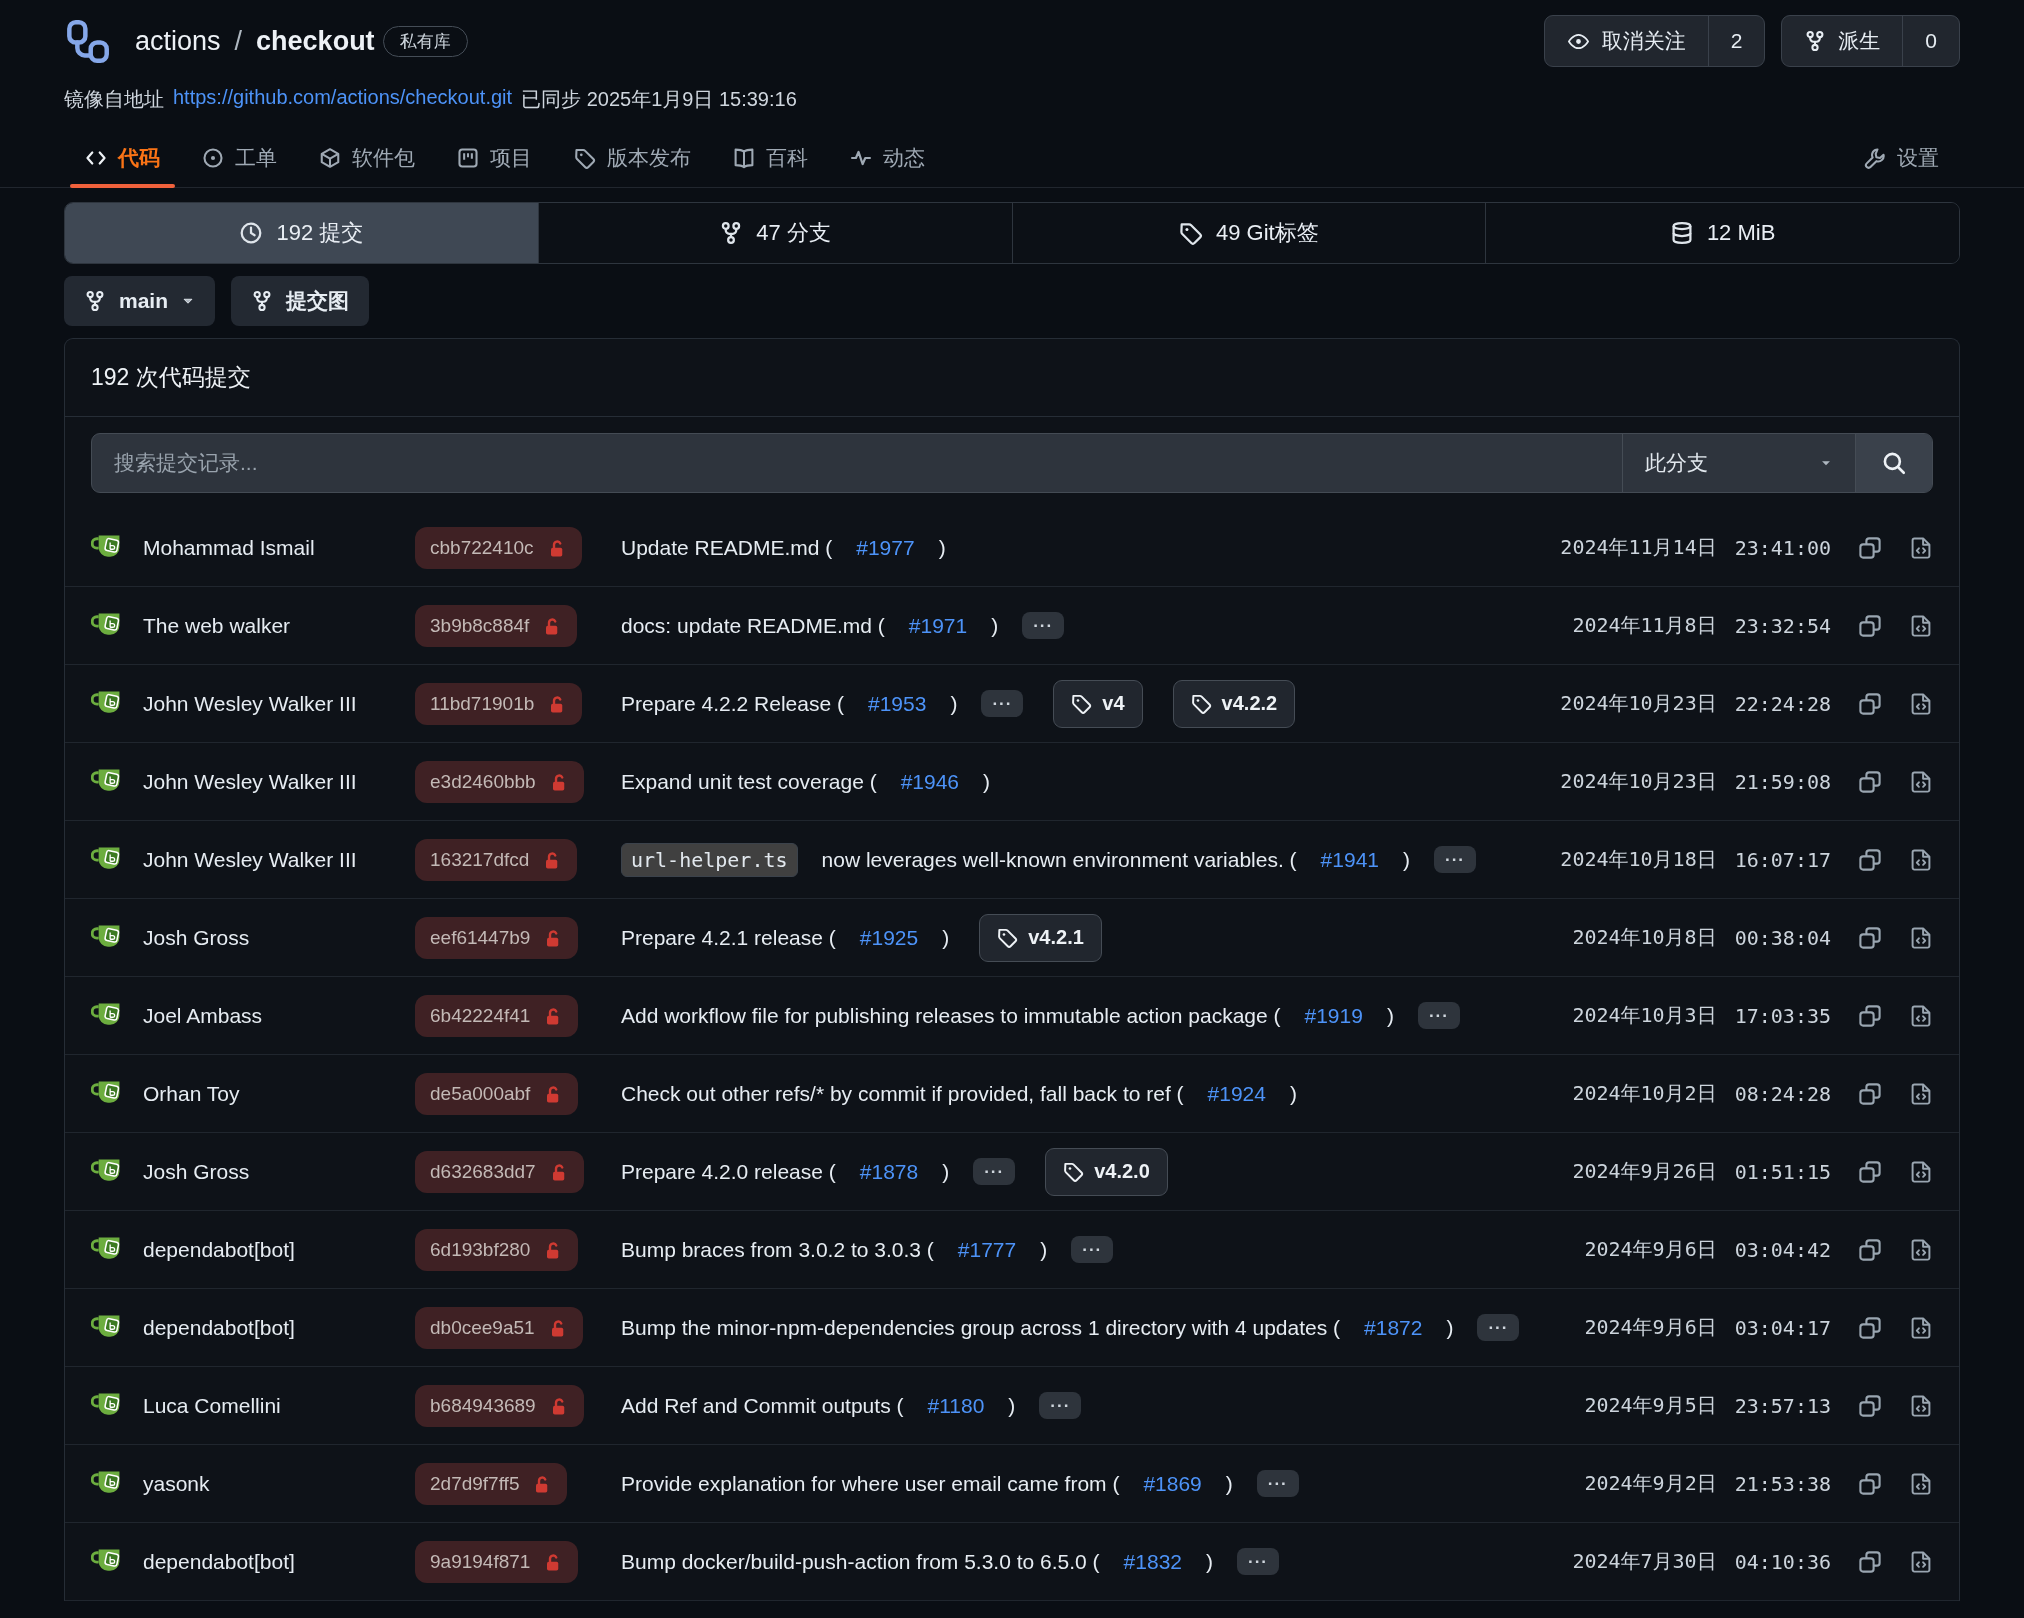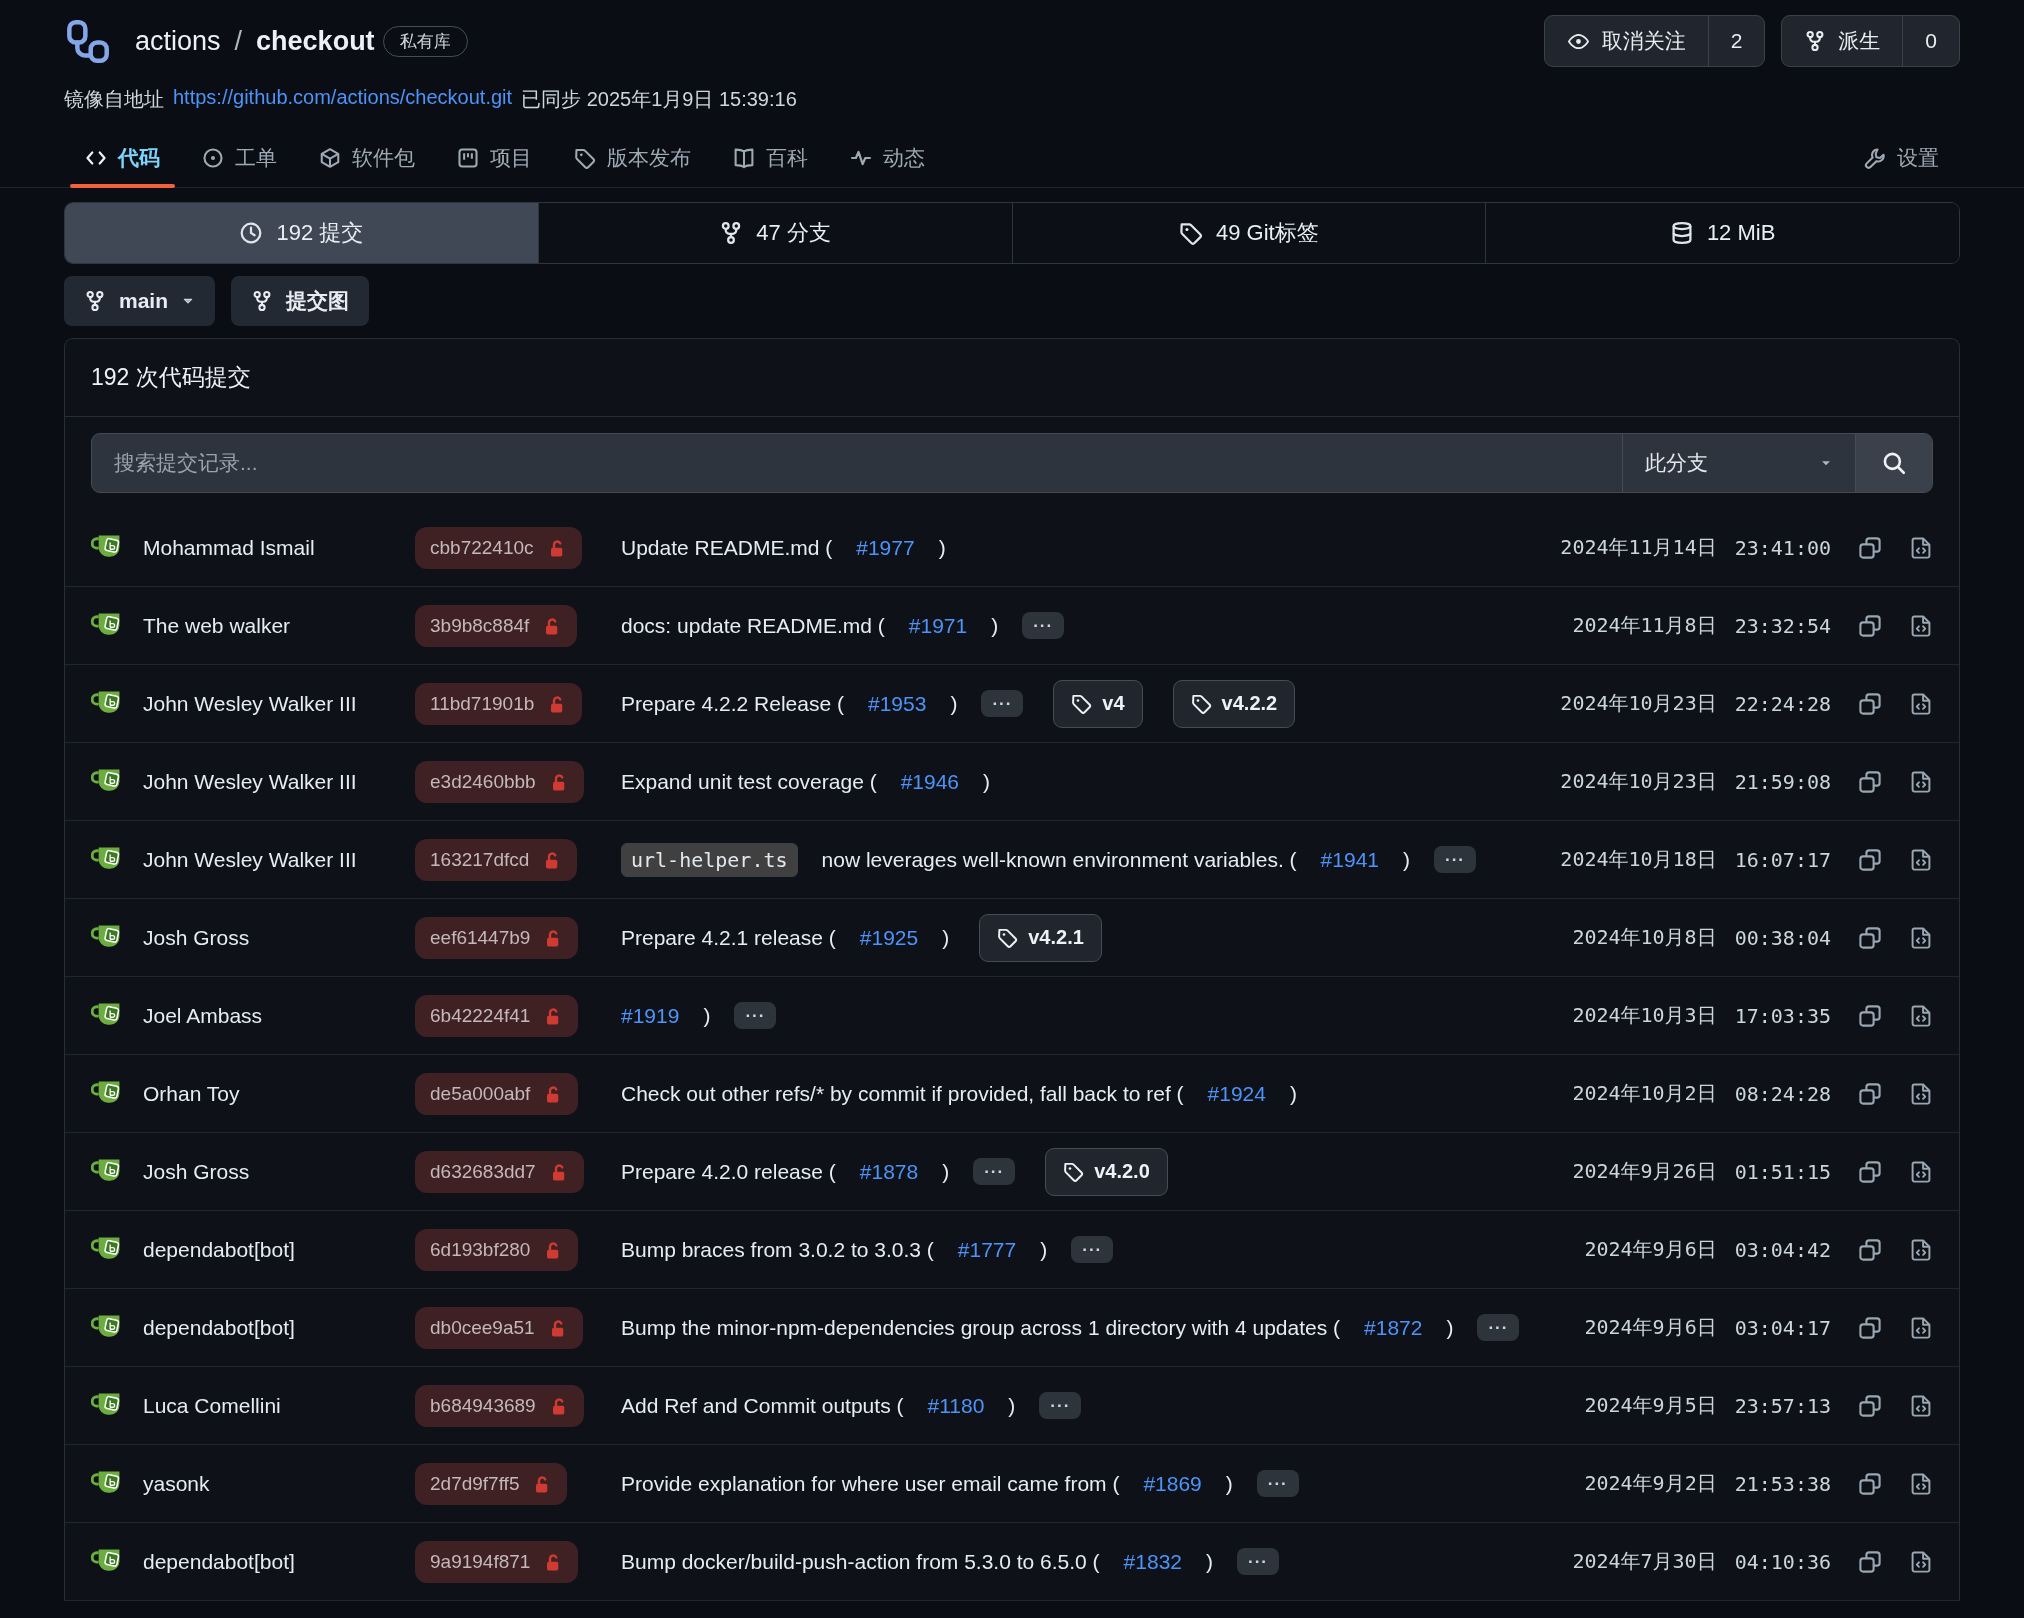--- a/index.html
+++ b/index.html
@@ -28,21 +28,21 @@
   
   .mirror{margin-top:16px;font-size:20px;display:flex;gap:9px;color:#cfd6de;}
   .mirror a{color:#4d93f8;text-decoration:none;}
 
   
   .tabs-wrap{margin-top:16px;border-bottom:1px solid #21262e;}
   .tabs{display:flex;align-items:stretch;height:58px;}
   .tab{position:relative;display:flex;align-items:center;gap:11px;padding:0 21px;
        font-size:21px;color:#9fa9b4;cursor:pointer;}
   .tab svg{stroke:#9fa9b4;}
-  .tab.active{color:#7dd3fc;font-weight:700;}
+  .tab.active{color:#f97316;font-weight:700;}
   .tab.active svg{stroke:#eef2f6;}
   .tab.active::after{content:"";position:absolute;left:6px;right:6px;bottom:-1px;height:4px;
        background:#f0613c;border-radius:2px;}
   .tab-right{margin-left:auto;}
 
   
   .stats{margin-top:14px;display:flex;height:60px;border:1px solid #2e353e;border-radius:9px;overflow:hidden;}
   .seg{flex:1;display:flex;align-items:center;justify-content:center;gap:13px;
        background:#0c1016;font-size:22px;color:#e9eef4;border-left:1px solid #2e353e;cursor:pointer;}
   .seg:first-child{border-left:none;}
@@ -589,20 +589,21 @@
     <span class="c-sha">
       <span class="sha-badge">
         <span>6b42224f41</span>
         <svg width="20" height="20" viewBox="0 0 16 16">
           <path d="M5.6 7V4.6a2.6 2.6 0 0 1 5-1" fill="none" stroke="#cf3a32" stroke-width="1.9" stroke-linecap="round"></path>
           <rect x="3.2" y="7" width="9" height="7" rx="1.4" fill="#cf3a32"></rect>
         </svg>
       </span>
     </span>
     <span class="c-msg">
+      <span>Add workflow file for publishing releases to immutable action package (</span>
               <a class="msg-link">#1919</a>
               <span>)</span>
       <span class="ellipsis-btn">···</span>
 
     </span>
     <span class="c-right">
       <span class="d-date">2024年10月3日</span>
       <span class="d-time">17:03:35</span>
       <span class="icon-btn">
         <svg width="24" height="24" viewBox="0 0 16 16" fill="none" stroke-width="1.4">

